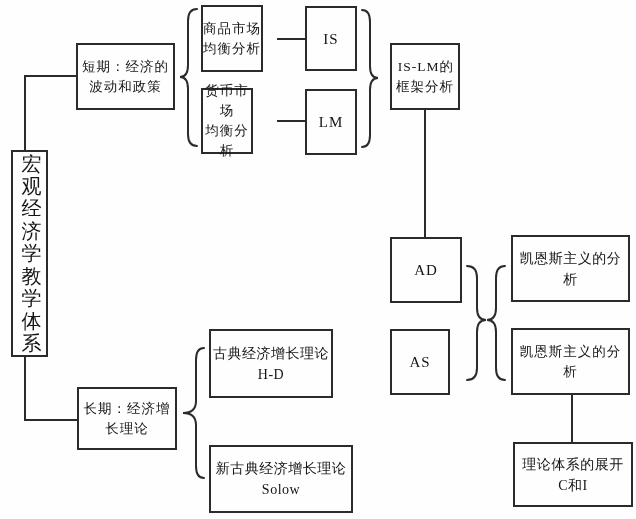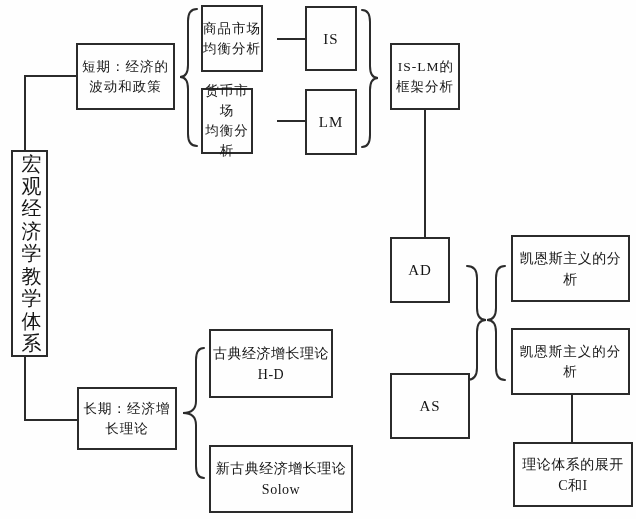--- a/index.html
+++ b/index.html
@@ -89,25 +89,25 @@
 
   <div class="node" style="left:305px;top:89px;width:52px;height:66px;">
     <span class="label latin">LM</span>
   </div>
 
   <div class="node" style="left:390px;top:43px;width:70px;height:67px;text-align:right;">
     <span class="label sm">IS-LM的
 框架分析</span>
   </div>
 
-  <div class="node" style="left:390px;top:237px;width:60px;height:66px;text-align:center;">
+  <div class="node" style="left:390px;top:237px;width:72px;height:66px;text-align:center;">
     <span class="label latin">AD</span>
   </div>
 
-  <div class="node" style="left:390px;top:329px;width:80px;height:66px;margin-top:44px;">
+  <div class="node" style="left:390px;top:329px;width:60px;height:66px;">
     <span class="label latin">AS</span>
   </div>
 
   <div class="node" style="left:511px;top:235px;width:119px;height:67px;">
     <span class="label md">凯恩斯主义的分析</span>
   </div>
 
   <div class="node" style="left:511px;top:328px;width:119px;height:67px;">
     <span class="label sm">凯恩斯主义的分析</span>
   </div>

